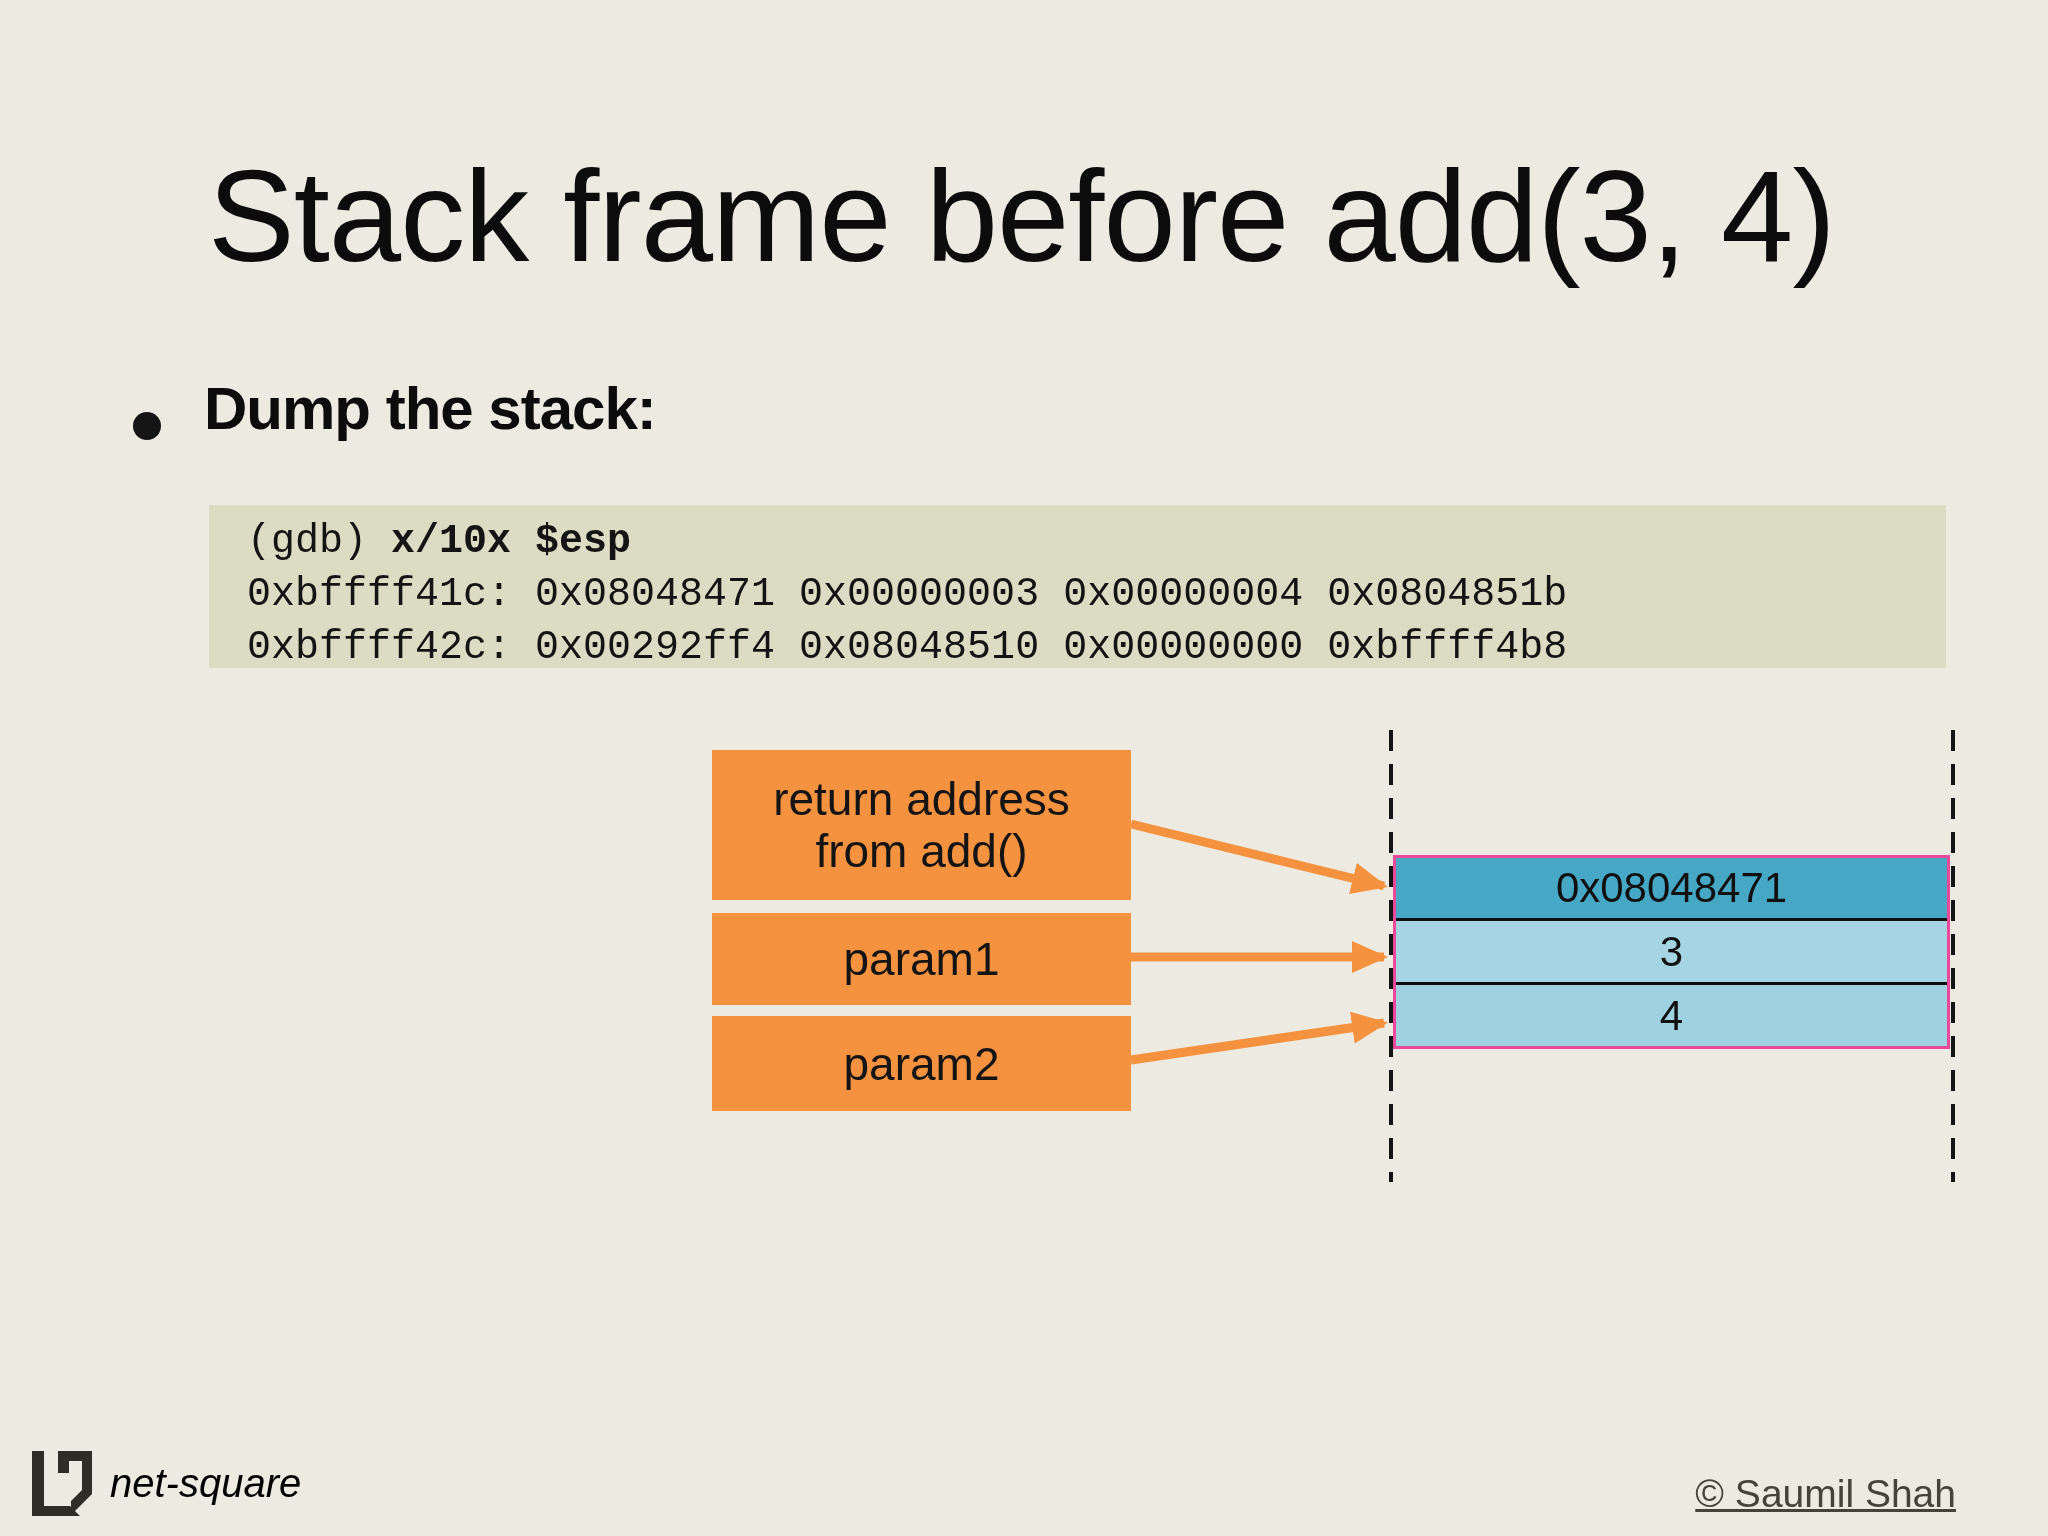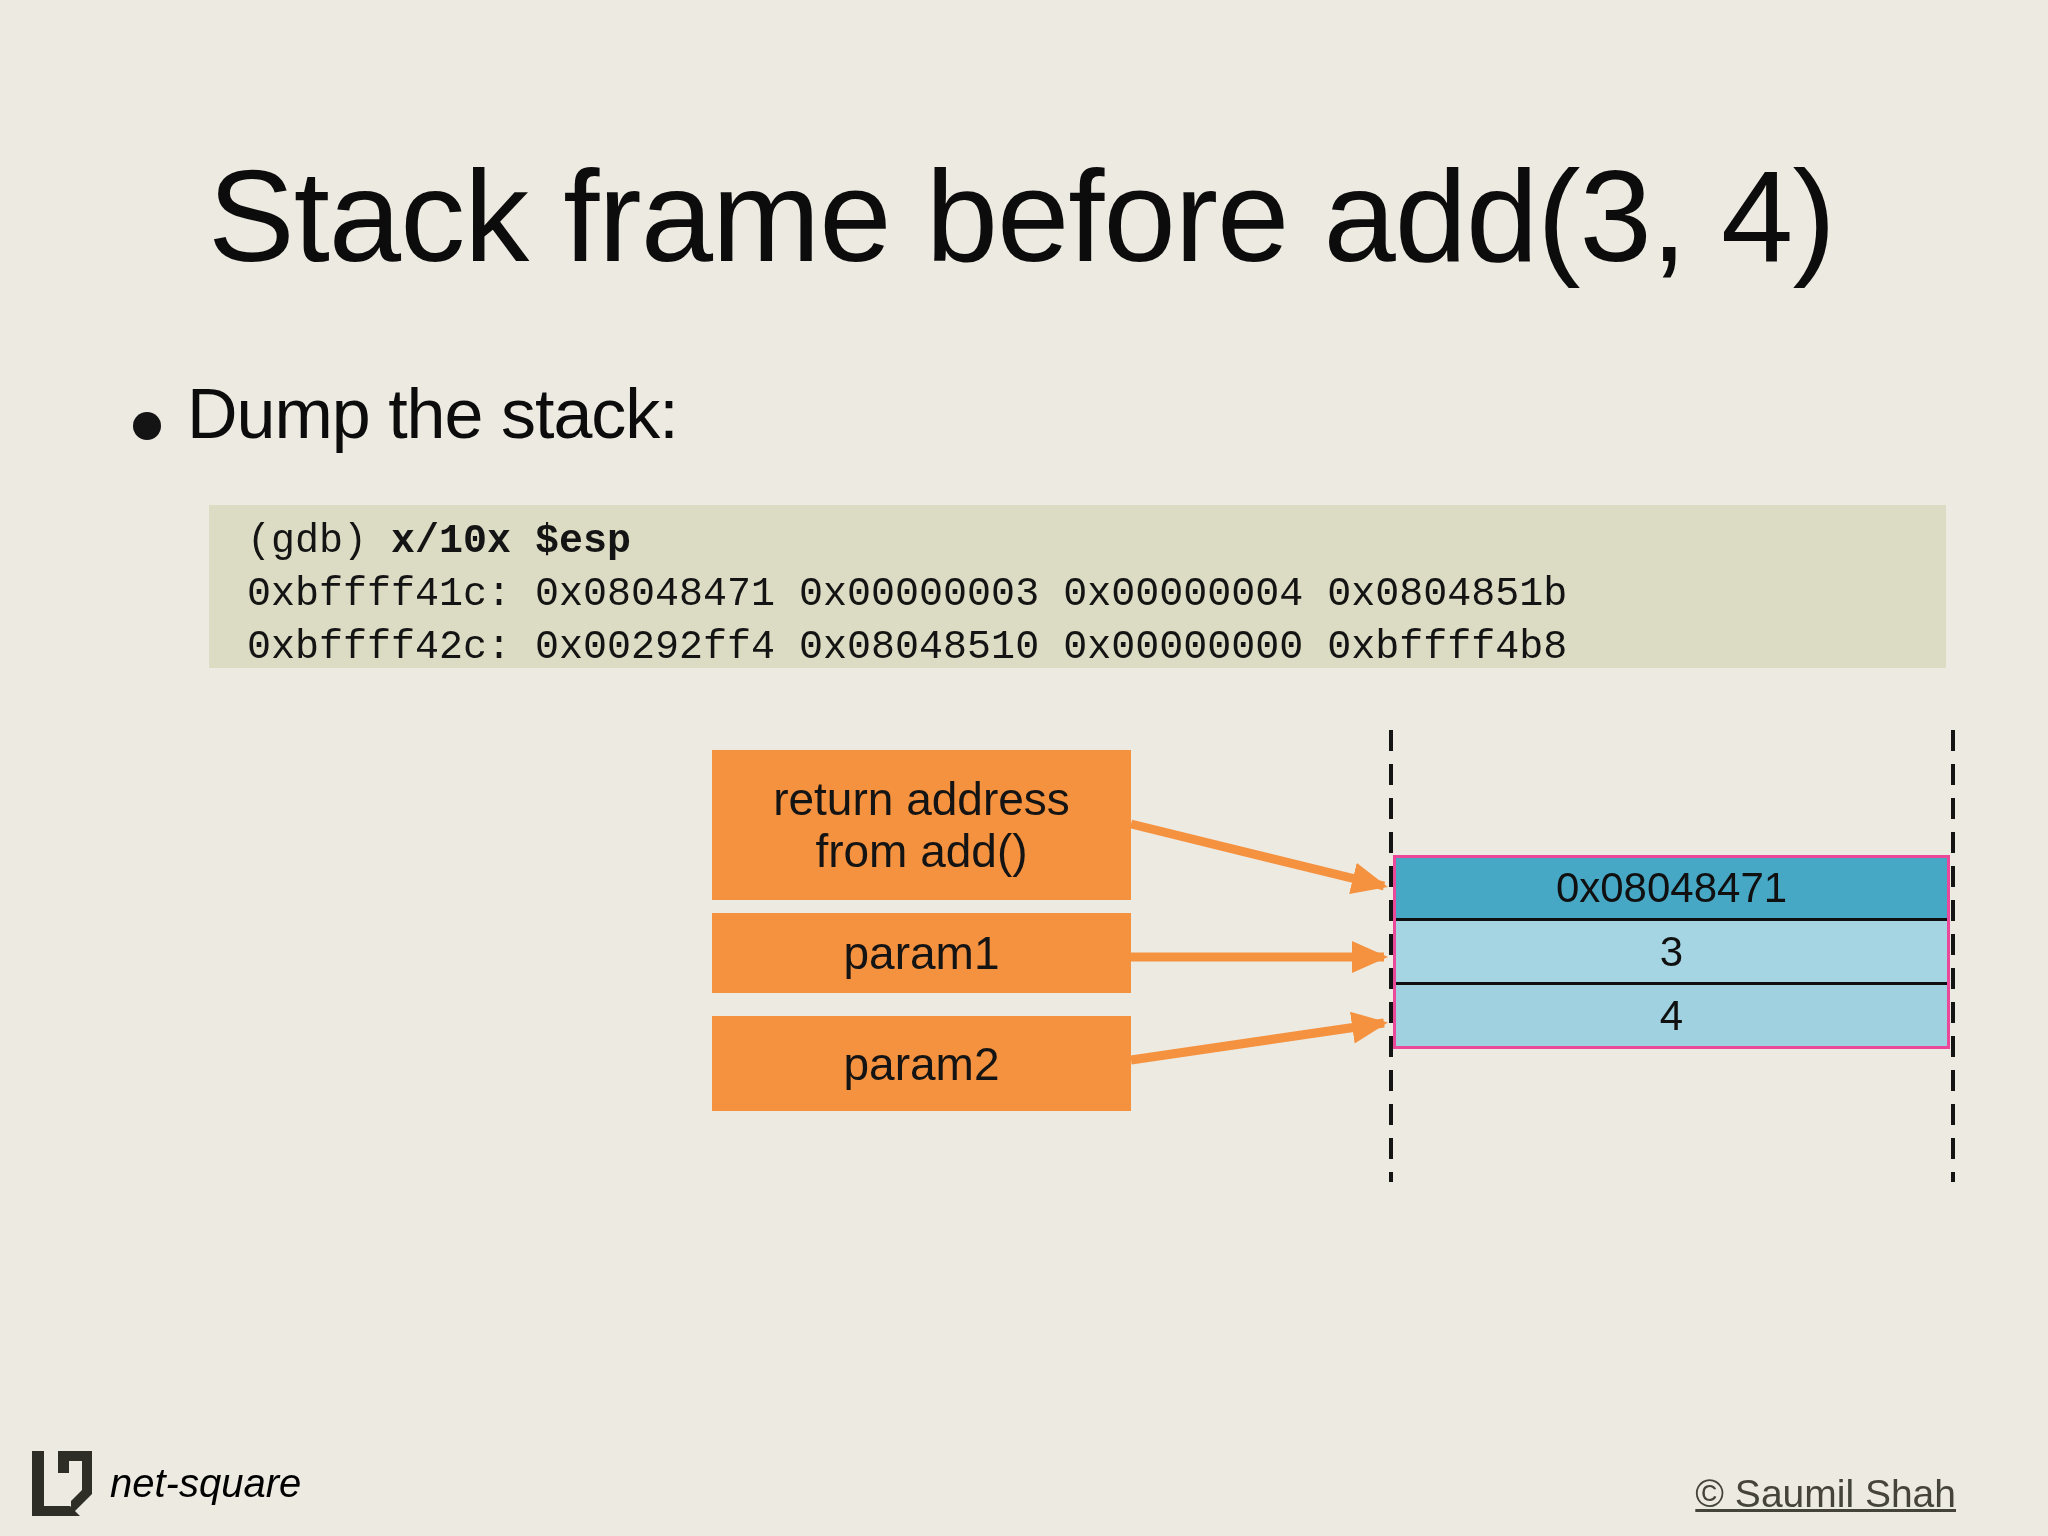--- a/index.html
+++ b/index.html
@@ -13,41 +13,41 @@
   .title{
     left:208px;top:122px;
     font-size:130px;line-height:1.15;letter-spacing:-1px;
     white-space:nowrap;color:#0c0c0c;margin-top:20px;
   }
   .bullet-dot{
     left:133px;top:412px;width:28px;height:28px;border-radius:50%;
     background:#141414;
   }
   .bullet-text{
-    left:187px;top:376px;
-    font-size:70px;line-height:1.1;letter-spacing:-1px;white-space:nowrap;
+    left:204px;top:376px;
+    font-size:60px;line-height:1.1;letter-spacing:-1px;white-space:nowrap;font-weight:bold;
   }
   .codeblock{
     left:209px;top:505px;width:1737px;height:163px;
     background:#dcdbc3;
   }
   .codeblock pre{
     margin:0;padding:10px 0 0 38px;
     font-family:"Liberation Mono", monospace;
     font-size:40px;line-height:53px;color:#141414;
     white-space:pre;
   }
   .codeblock b{font-weight:bold;}
   .obox{
     left:712px;width:419px;background:#f5923f;
     display:flex;flex-direction:column;align-items:center;justify-content:center;
     font-size:46px;line-height:52px;color:#141414;text-align:center;
   }
   .obox1{top:750px;height:150px;}
-  .obox2{top:913px;height:80px;}
+  .obox2{top:913px;height:92px;}
   .obox3{top:1016px;height:95px;}
   .stack{
     left:1393px;top:855px;width:551px;
     border:3px solid #ec4899;
   }
   .cell{
     height:60px;display:flex;align-items:center;justify-content:center;
     font-size:42px;color:#101010;
   }
   .cell1{background:#46a8c5;border-bottom:3px solid #0f0f0f;}

